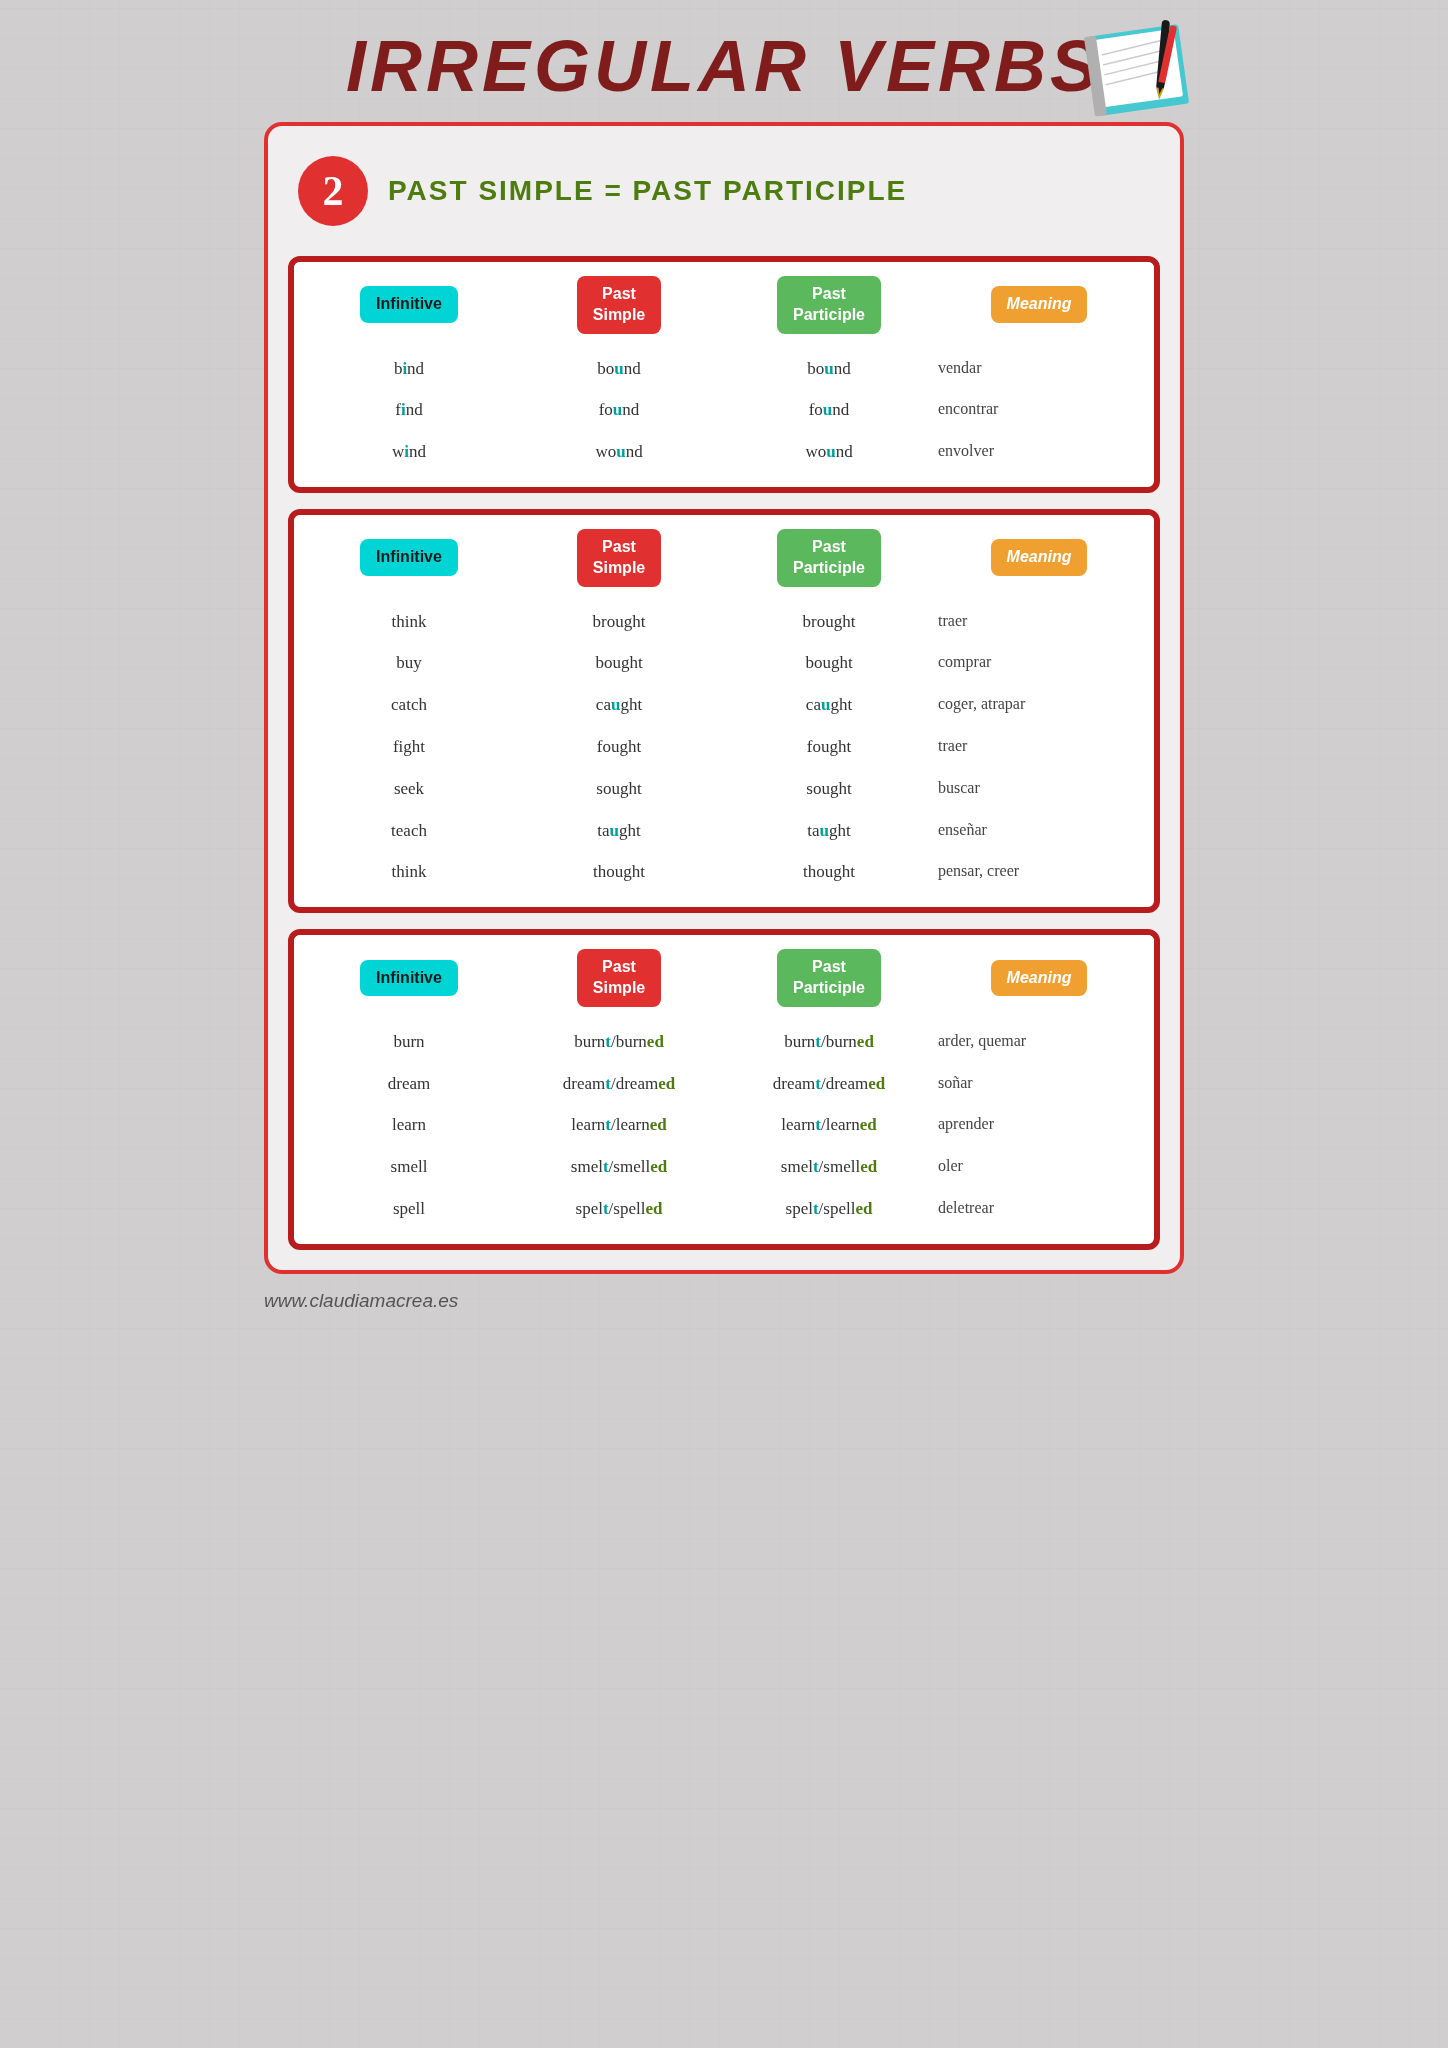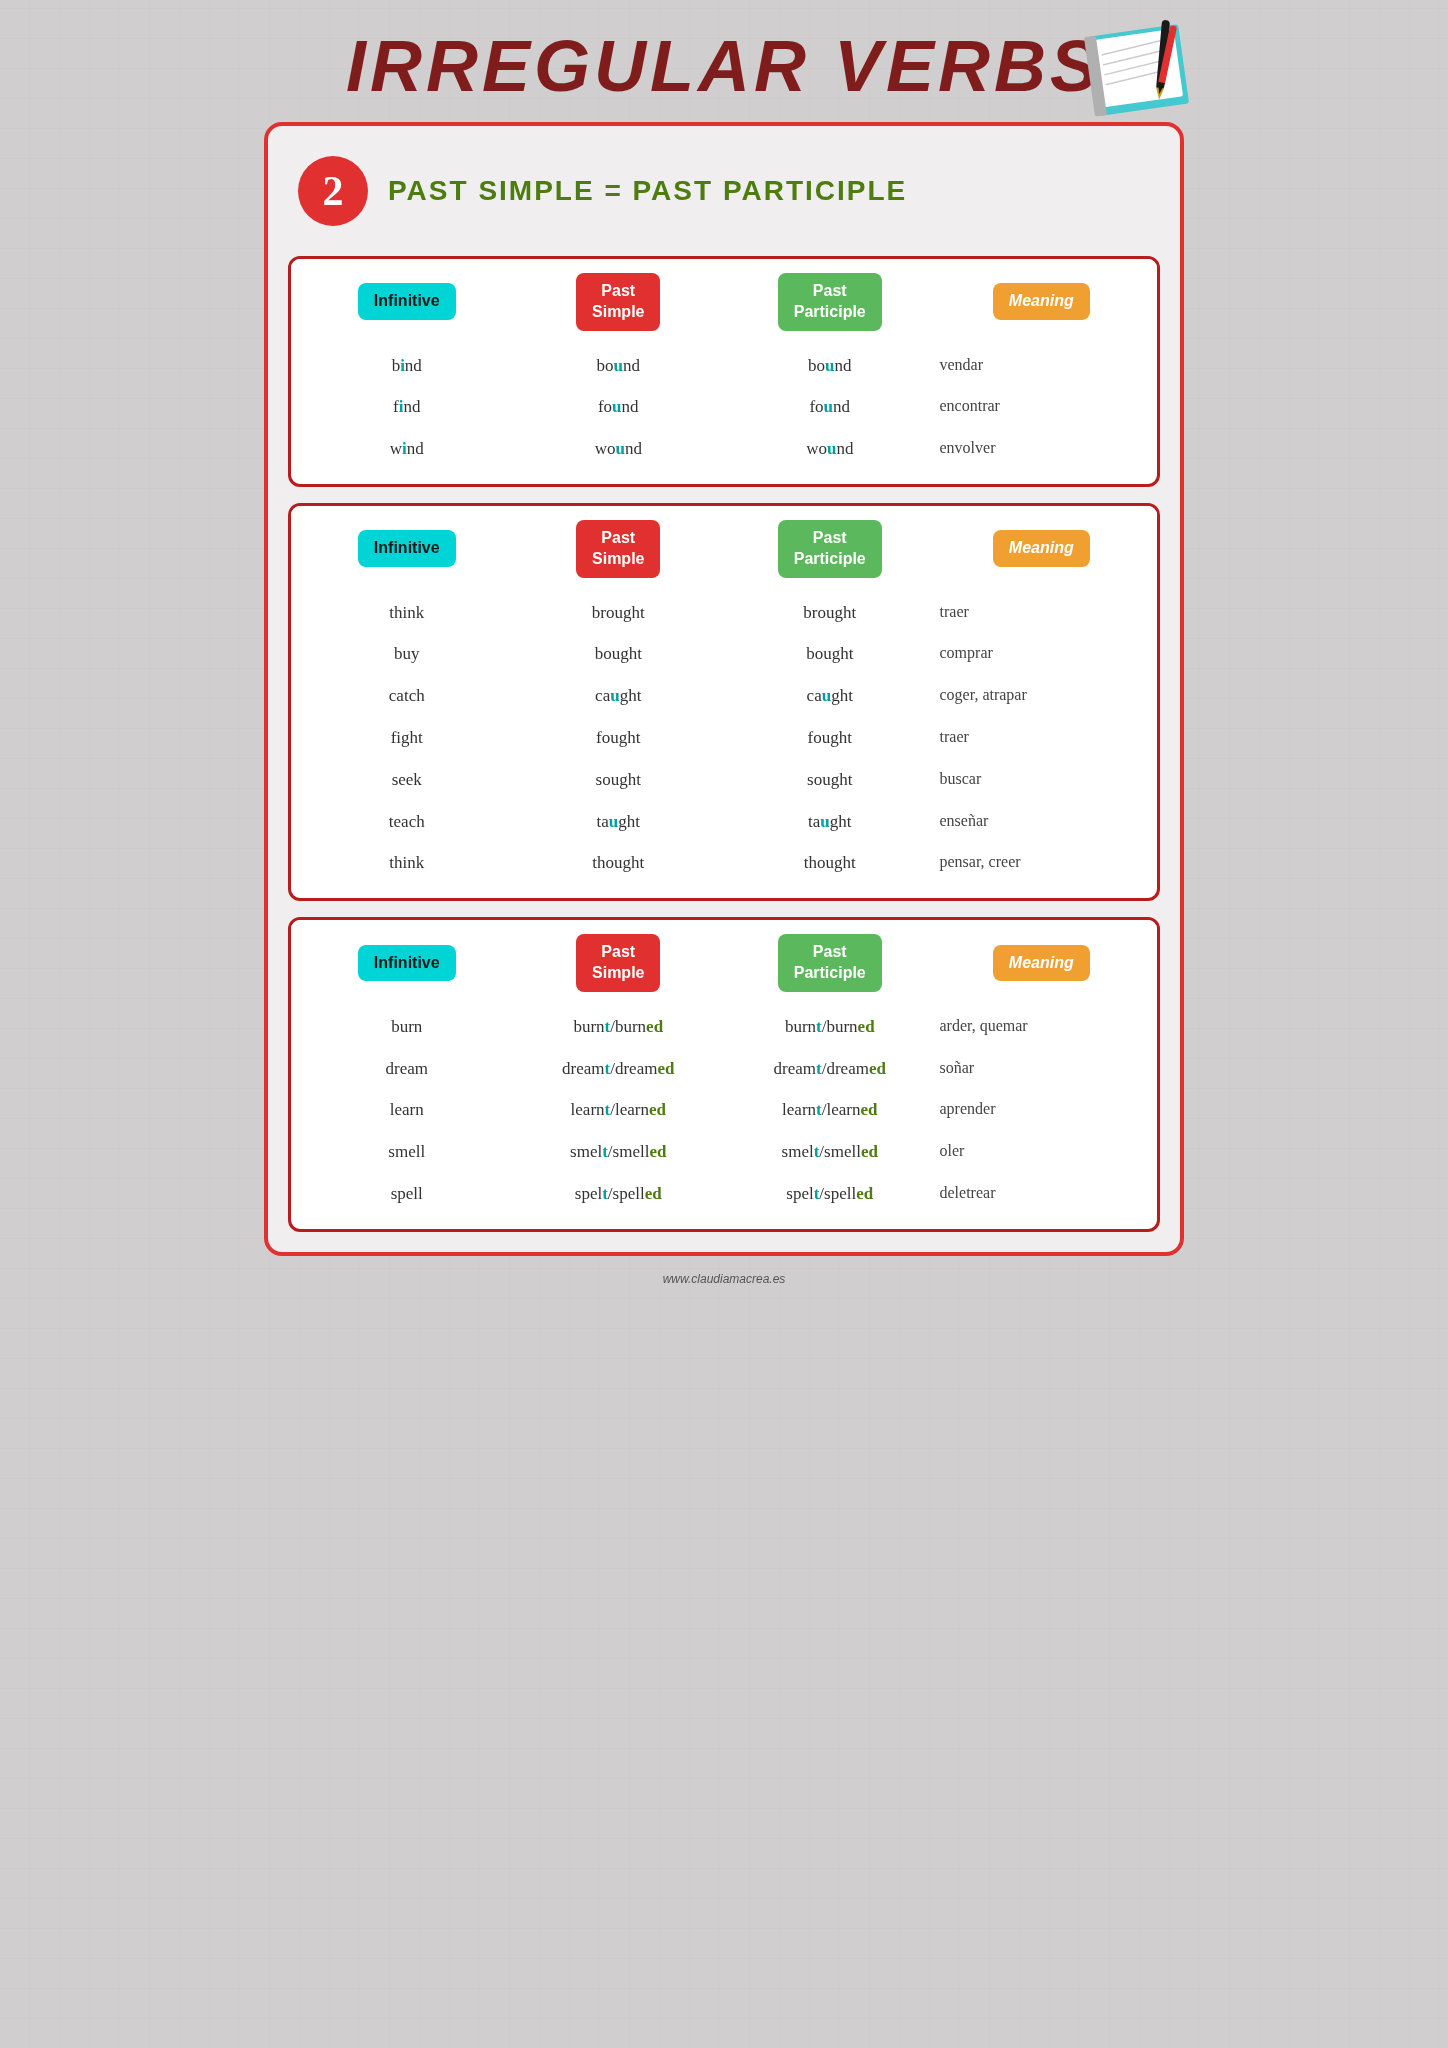--- a/index.html
+++ b/index.html
@@ -84,21 +84,21 @@
       font-family: Liberation Sans, sans-serif;
       font-size: 28px;
       font-weight: 700;
       color: #4d7c0f;
       letter-spacing: 2px;
       text-transform: uppercase;
     }
 
     
     .table-group {
-      border: 3px solid #b91c1c;
+      border: 6px solid #b91c1c;
       border-radius: 12px;
       margin-bottom: 16px;
       overflow: hidden;
       background: white;
     }
 
     .table-group:last-child {
       margin-bottom: 0;
     }
 
@@ -162,23 +162,23 @@
     }
 
     .meaning-cell {
       text-align: left;
       font-size: 16px;
       color: #444;
     }
 
     
     .footer {
-      text-align: center;
+      text-align: left;
       margin-top: 16px;
-      font-size: 12px;
+      font-size: 19px;
       color: #555;
       font-style: italic;
     }
 
     
     .notebook-svg {
       width: 130px;
       height: 120px;
     }
   </style>

